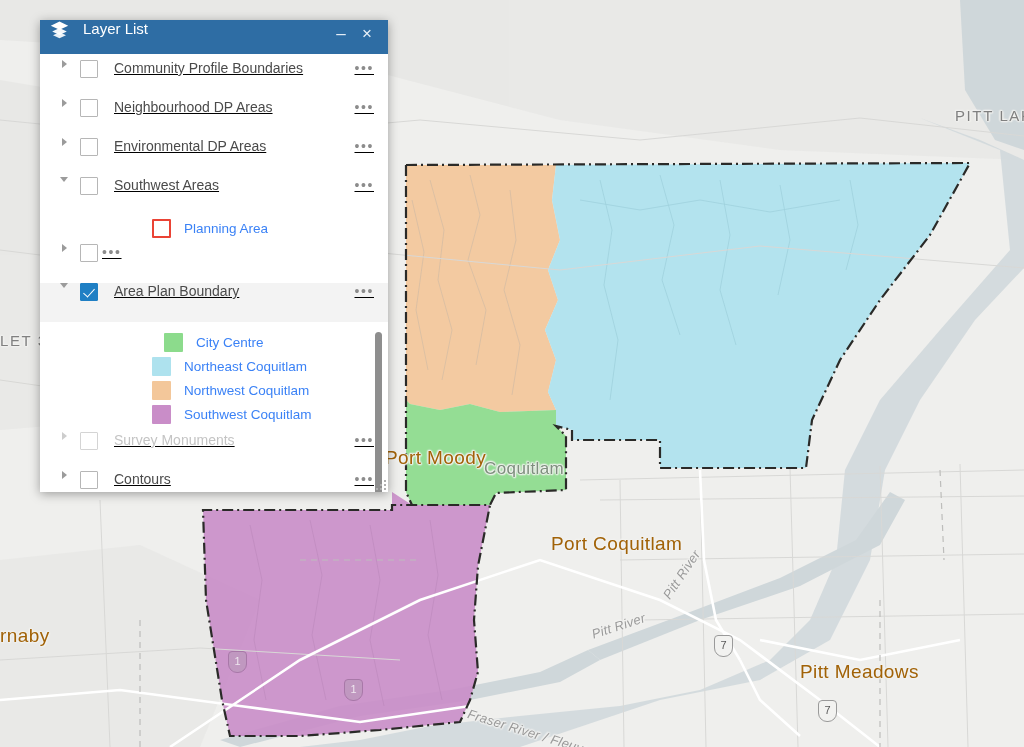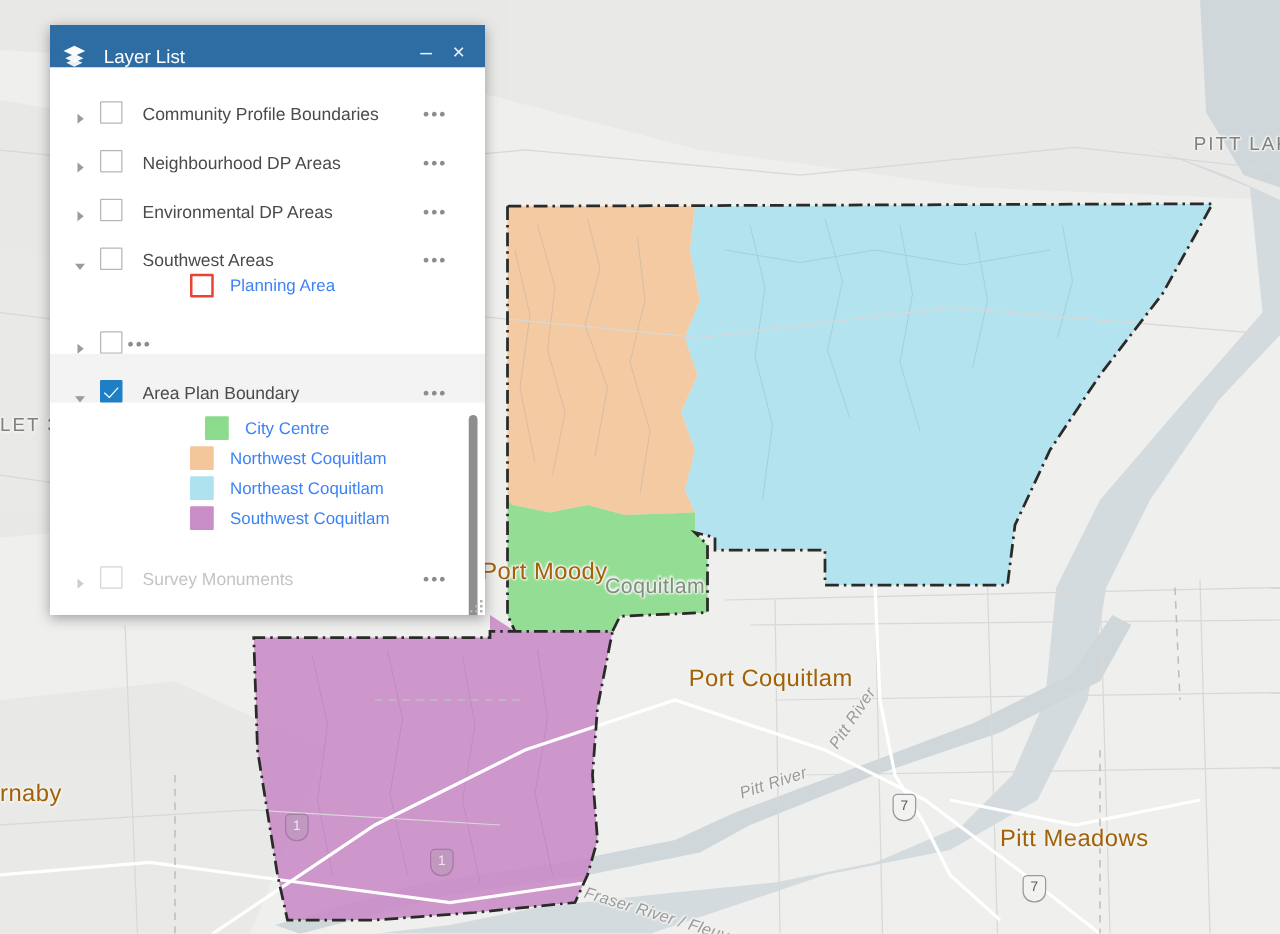--- a/index.html
+++ b/index.html
@@ -59,21 +59,21 @@
     left: 40px; top: 20px;
     width: 348px; height: 472px;
     background: #ffffff;
     box-shadow: 0 2px 10px rgba(0,0,0,.35);
     display: flex; flex-direction: column;
     overflow: hidden;
   }
   #panel-header {
     height: 34px;
     background: #2e6da4;
-    display: flex; align-items: flex-end;
+    display: flex; align-items: flex-start;
     padding: 0 8px 0 10px;
     flex: 0 0 auto;
     color: #fff;
   }
   #panel-header .title {
     font-size: 15px; font-weight: normal;
     margin-left: 14px; flex: 1 1 auto;
     color: #ffffff;
   }
   .hdr-btn {
@@ -91,24 +91,25 @@
     flex: 1 1 auto;
     overflow: hidden;
     background: #fff;
   }
   #list {
     position: absolute; inset: 0;
     padding: 6px 0 4px 0;
   }
 
   .row {
-    display: flex; align-items: flex-end;
+    display: flex; align-items: flex-start;
     height: 39px;
-    padding-left: 16px; padding-right: 26px;
+    padding-left: 16px; padding-right: 10px;
     position: relative;
+    text-decoration: underline;
   }
   .row.selected { background: #f3f3f3; }
   .row .arrow {
     width: 16px; flex: 0 0 16px;
     display: flex; align-items: center; justify-content: center;
     cursor: pointer;
   }
   .arrow .tri-r {
     width: 0; height: 0;
     border-left: 5px solid #9b9b9b;
@@ -405,26 +406,26 @@
             </span>
           <span class="cbox checked"></span>
           <span class="label">Area Plan Boundary</span>
           <span class="dots">•••</span>
         </div>
         <div class="subrow" style="margin-top:8px;margin-left:12px;">
           <span class="swatch" style="background:#8cdb8c;"></span>
           <span class="label">City Centre</span>
         </div>
         <div class="subrow">
+          <span class="swatch" style="background:#aee2ee;"></span>
+          <span class="label">Northeast Coquitlam</span>
+        </div>
+        <div class="subrow">
           <span class="swatch" style="background:#f3c79a;"></span>
           <span class="label">Northwest Coquitlam</span>
-        </div>
-        <div class="subrow">
-          <span class="swatch" style="background:#aee2ee;"></span>
-          <span class="label">Northeast Coquitlam</span>
         </div>
         <div class="subrow">
           <span class="swatch" style="background:#c98dc8;"></span>
           <span class="label">Southwest Coquitlam</span>
         </div>
 
         <div class="row disabled" style="margin-top:6px;">
           <span class="arrow">
               <i class="tri-r"></i>
             </span>

